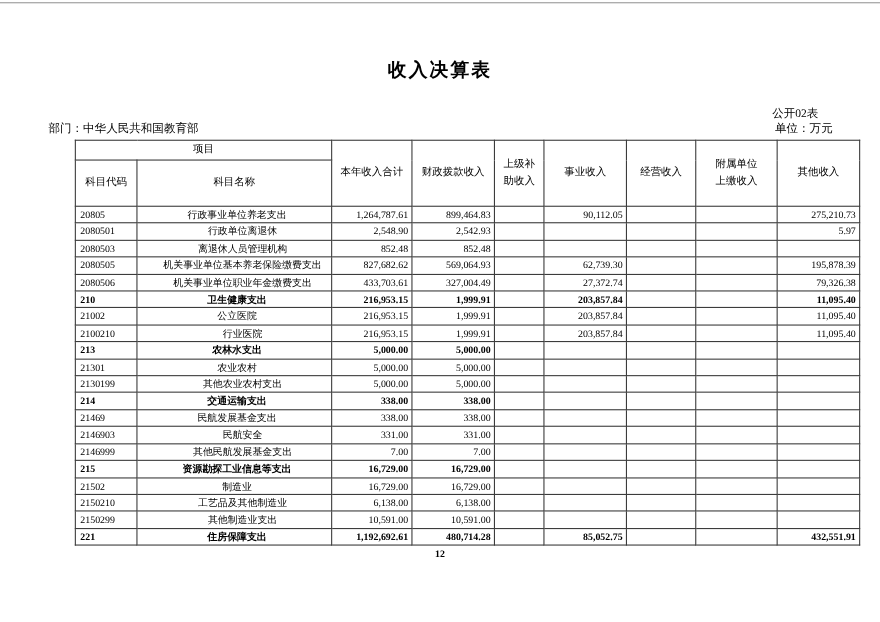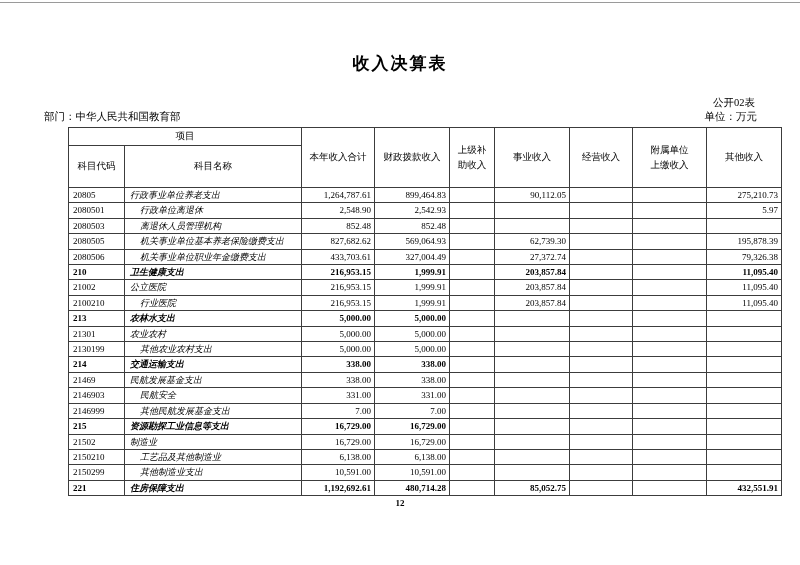--- a/index.html
+++ b/index.html
@@ -22,21 +22,21 @@
     position: absolute;
     top: 52px; left: 0;
     width: 100%;
     text-align: center;
     font-size: 17px;
     font-weight: bold;
     letter-spacing: 2px;
   }
   .form-code {
     position: absolute;
-    top: 96px; right: 45px;
+    top: 96px; right: 56px;
     font-size: 10.5px;
   }
   .department {
     position: absolute;
     top: 110px; left: 44px;
     font-size: 10.5px;
   }
   .unit {
     position: absolute;
     top: 110px; right: 43px;
@@ -67,21 +67,21 @@
   .rev-table tr.h1 th { height: 17px; }
   .rev-table tr.h2 th { height: 41px; }
   .rev-table tbody td {
     height: 14.4px;
     font-size: 9px;
     line-height: 14.4px;
     white-space: nowrap;
     vertical-align: middle;
   }
   .rev-table td.code { text-align: left; padding-left: 4px; }
-  .rev-table td.name { text-align: left; padding-left: 5px; font-style: italic; }
+  .rev-table td.name { text-align: center; padding-left: 5px; }
   .rev-table td.name.indent { padding-left: 15px; }
   .rev-table td.num  { text-align: right; padding-right: 3px; }
   .rev-table tr.bold td { font-weight: bold; }
   .page-number {
     position: absolute;
     top: 498px; left: 0;
     width: 100%;
     text-align: center;
     font-size: 9px;
     font-weight: bold;

